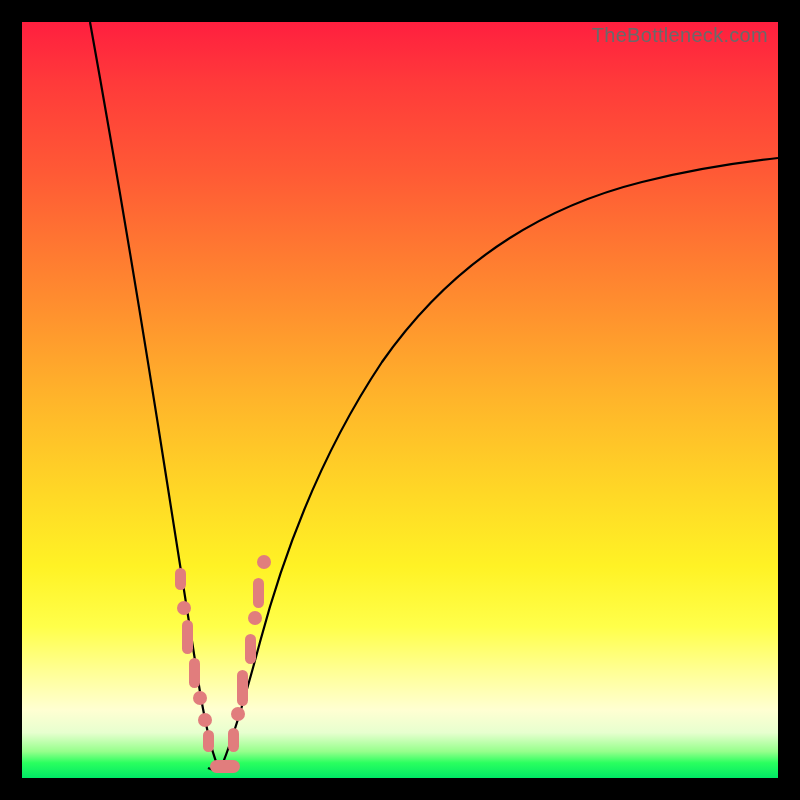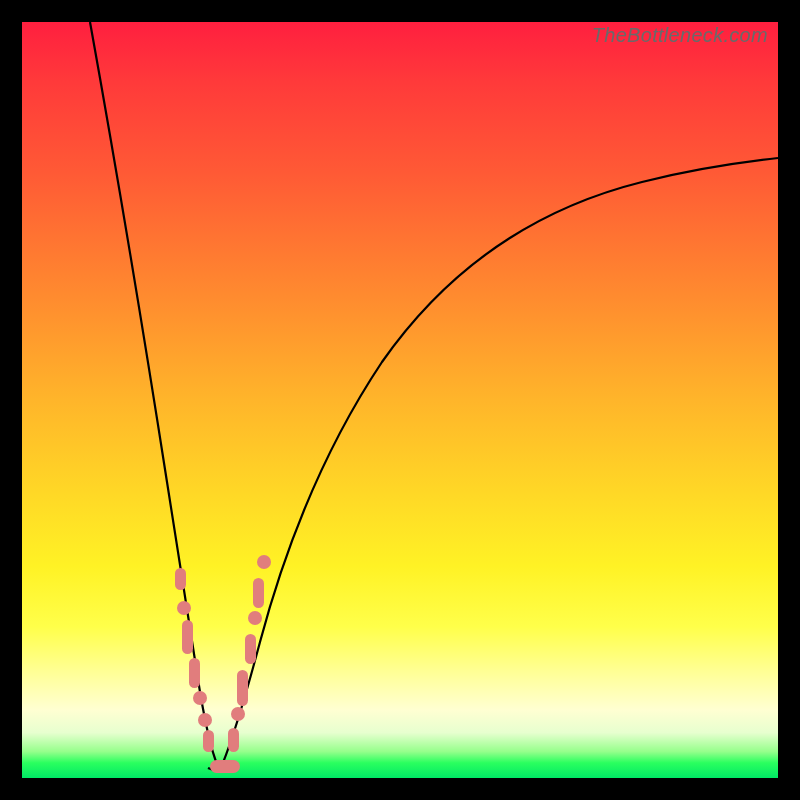--- a/index.html
+++ b/index.html
@@ -11,21 +11,20 @@
     overflow: hidden;
     font-family: Arial, Helvetica, sans-serif;
   }
   .frame {
     position: absolute;
     left: 22px;
     top: 22px;
     width: 756px;
     height: 756px;
     background: #ffffff;
-    font-style: italic;
   }
   .plot {
     position: absolute;
     left: 0;
     top: 0;
     width: 756px;
     height: 756px;
     
     background: linear-gradient(
       to bottom,

